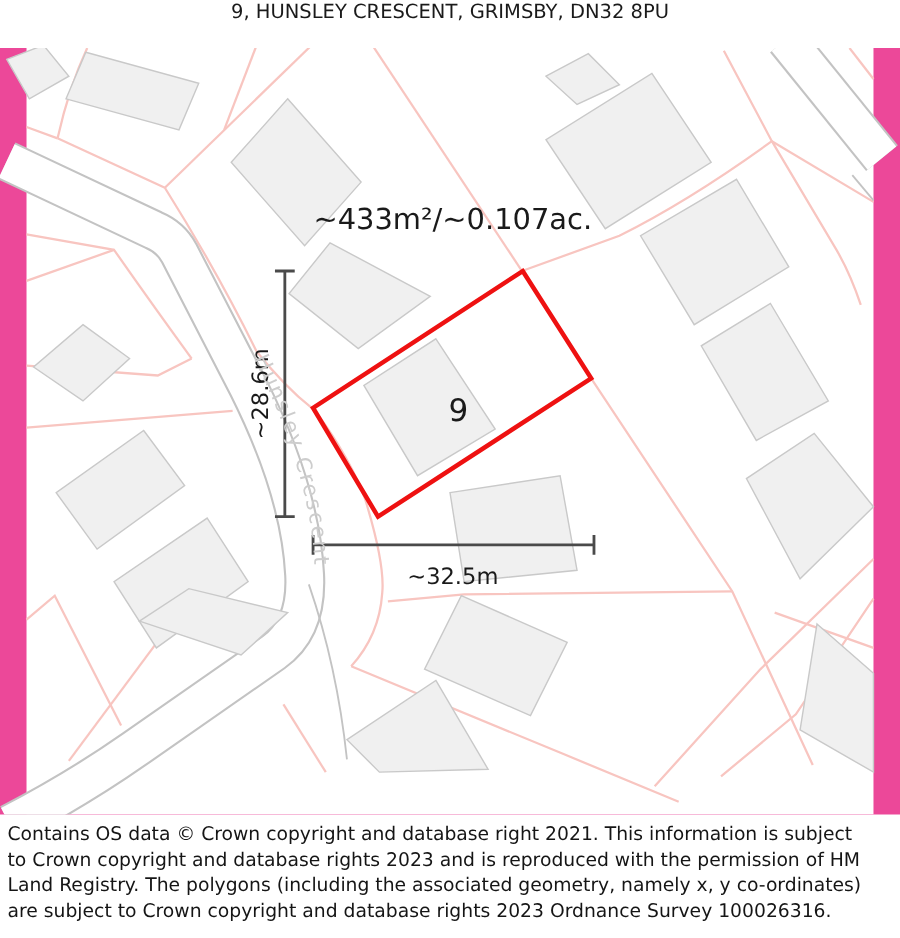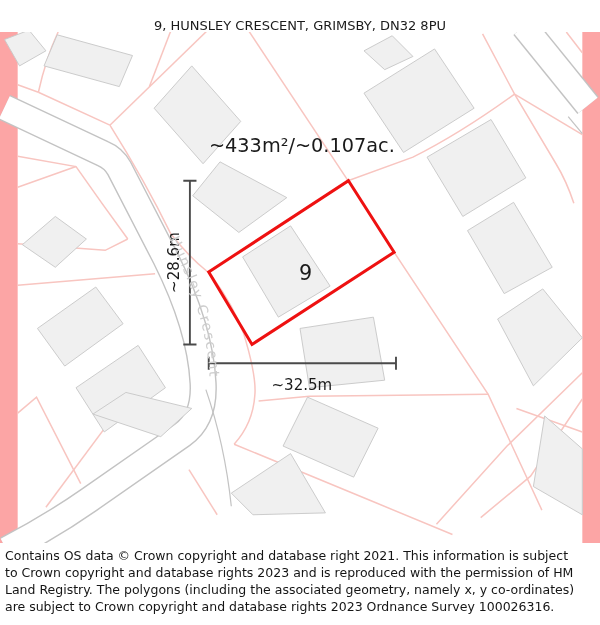--- a/index.html
+++ b/index.html
@@ -1,20 +1,20 @@
 <!DOCTYPE html>
 <html><head>
 <meta charset="utf-8">
 <style>
   html,body{margin:0;padding:0;background:#ffffff;}
   body{width:600px;height:625px;overflow:hidden;font-family:"DejaVu Sans",sans-serif;color:#1a1a1a;}
-  .header{height:32px;text-align:center;padding-top:18px;box-sizing:border-box;}
+  .header{height:32px;text-align:center;padding-top:1px;box-sizing:border-box;}
   .header .title{font-size:13px;line-height:15px;}
   .header .subtitle{font-size:12.8px;line-height:15px;}
-  .map-wrap{width:600px;height:511px;position:relative;background:#fca5a5;}
+  .map-wrap{width:600px;height:511px;position:relative;background:#ec4899;}
   svg{display:block;}
   .pink{fill:none;stroke:#f8c5c0;stroke-width:1.6;}
   .roadcase{fill:none;stroke:#c3c3c3;stroke-width:29;stroke-linejoin:round;}
   .roadfill{fill:none;stroke:#ffffff;stroke-width:26;stroke-linejoin:round;}
   .roadedge{fill:none;stroke:#c3c3c3;stroke-width:1.3;}
   .bldg{fill:#f0f0f0;stroke:#c9c9c9;stroke-width:1;}
   .dim{fill:none;stroke-width:2;}
   .lbl{fill:#1a1a1a;}
   .street-lbl{letter-spacing:1.5px;}
   .footer{padding:4px 18px 0 5px;font-size:12.5px;line-height:17px;color:#151515;}

